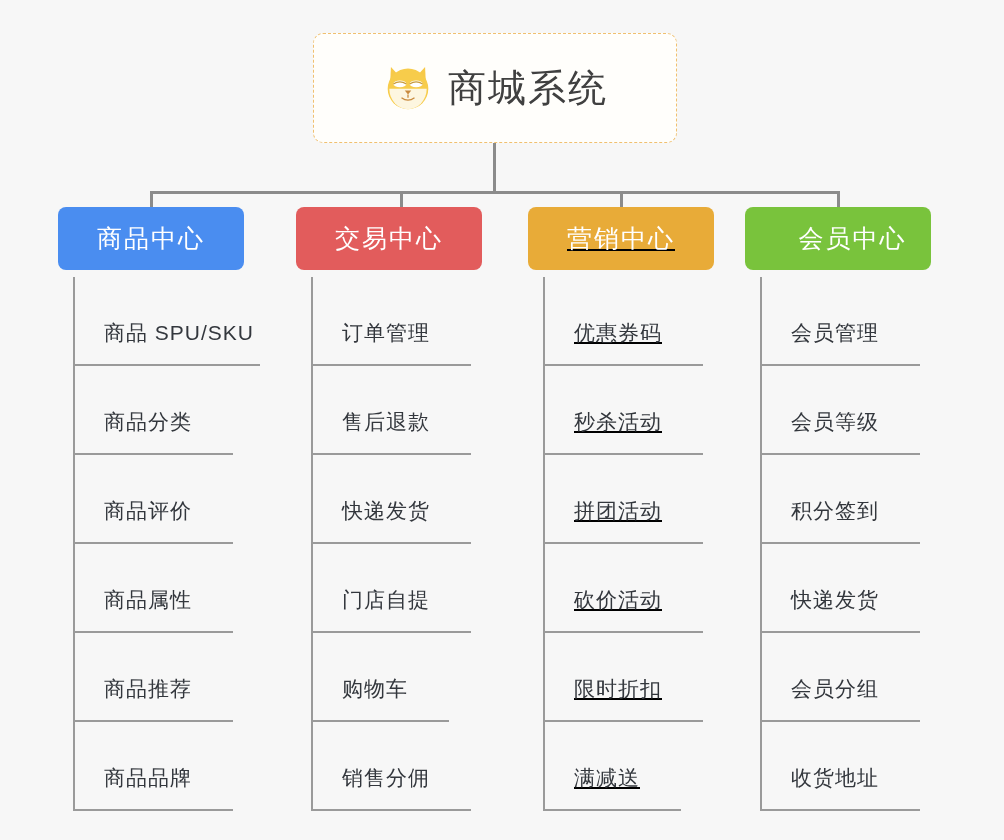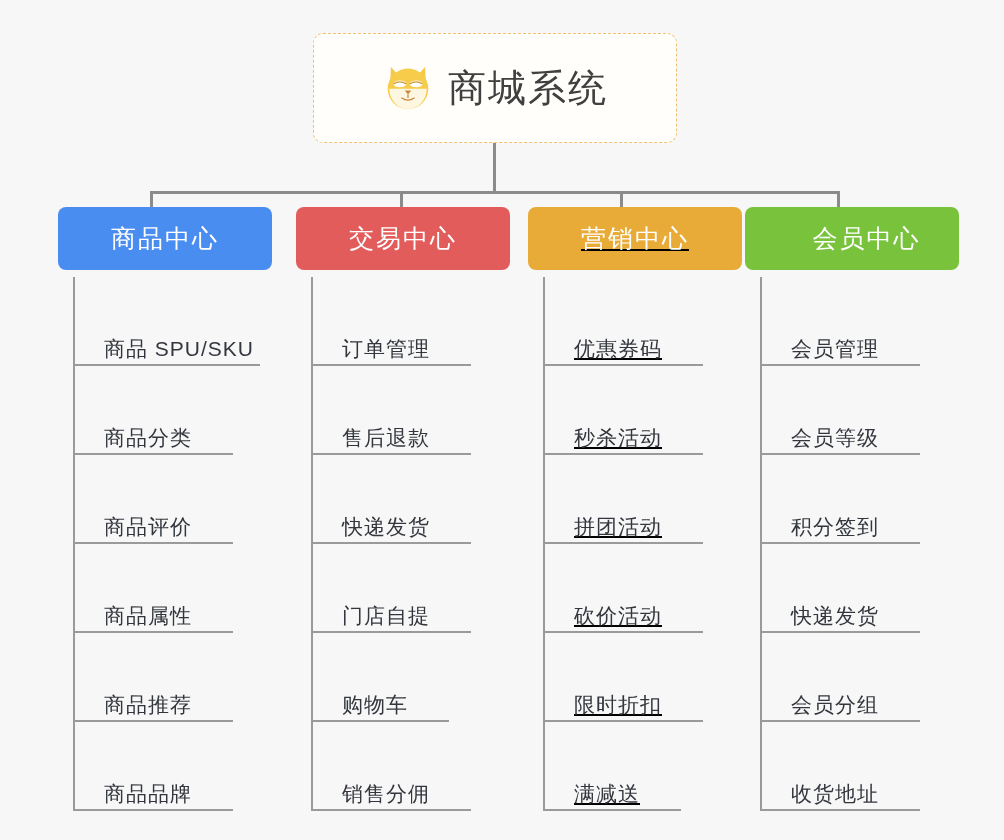--- a/index.html
+++ b/index.html
@@ -72,21 +72,21 @@
     height: 16px;
   }
 
   
   .column {
     position: absolute;
     top: 207px;
     width: 230px;
   }
   .cat-header {
-    width: 214px;
+    width: 186px;
     height: 63px;
     border-radius: 8px;
     display: flex;
     align-items: center;
     justify-content: center;
     color: #ffffff;
     font-size: 25px;
     letter-spacing: 2px;
     box-sizing: border-box;
   }
@@ -120,21 +120,21 @@
     background: #9a9a9a;
   }
   .leaf-label {
     font-size: 21px;
     color: #33373d;
     line-height: 1.1;
     white-space: nowrap;
     letter-spacing: 1px;
     position: relative;
     z-index: 2;
-    padding-bottom: 3px;
+    padding-bottom: 19px;
   }
 </style>
 </head>
 <body>
 
 <div id="canvas">
 
   <div class="root-node">
     <span class="shiba-holder">
       <svg class="shiba" viewBox="0 0 64 64" xmlns="http://www.w3.org/2000/svg">

